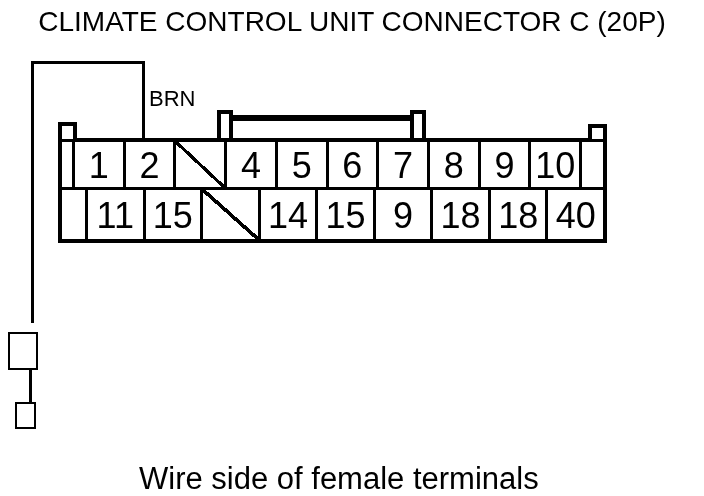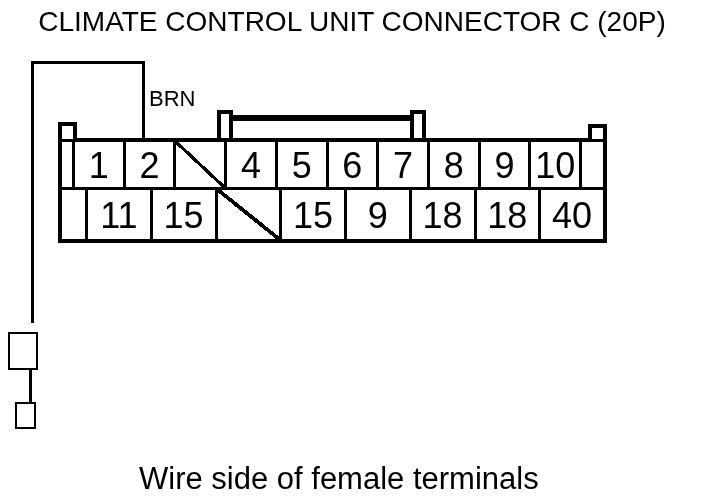--- a/index.html
+++ b/index.html
@@ -95,20 +95,21 @@
     <div class="cell">9</div>
     <div class="cell">10</div>
     <div class="spacer w21"></div>
   </div>
 
   <div class="pin-row row-bottom">
     <div class="spacer edge-line w26"></div>
     <div class="cell">11</div>
     <div class="cell">15</div>
     <div class="cell slashed"></div>
+    <div class="cell">14</div>
     <div class="cell">15</div>
     <div class="cell">9</div>
     <div class="cell">18</div>
     <div class="cell">18</div>
     <div class="cell no-r">40</div>
   </div>
 
   <div class="tbox tbox-large"></div>
   <div class="seg wire-v-mid"></div>
   <div class="tbox tbox-small"></div>

